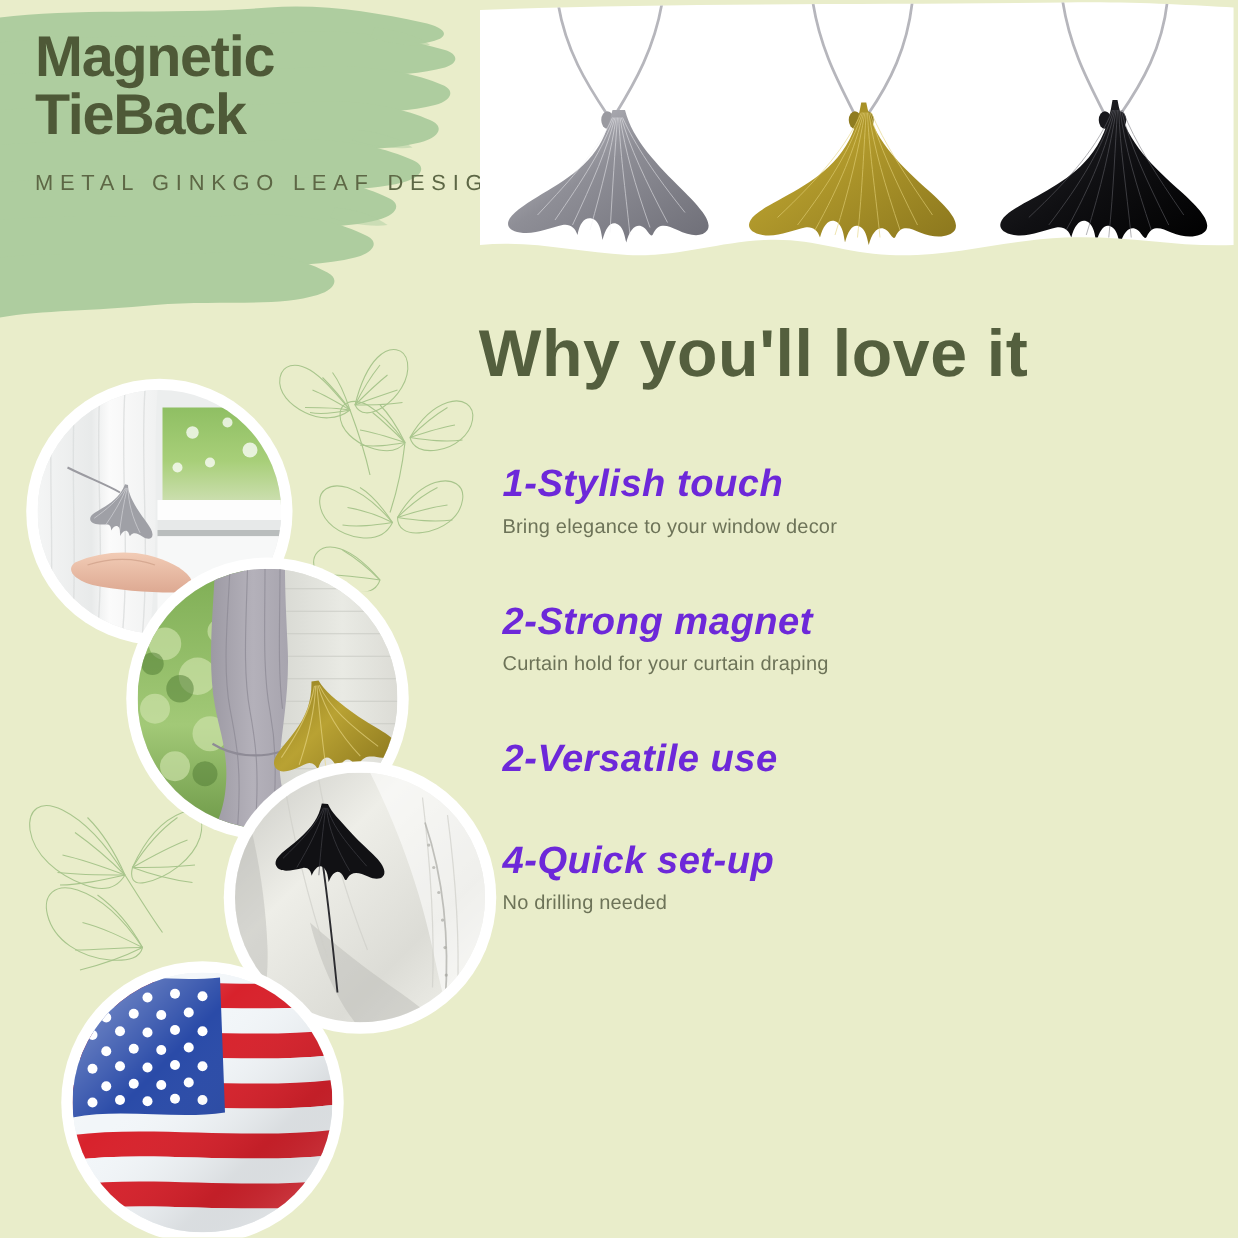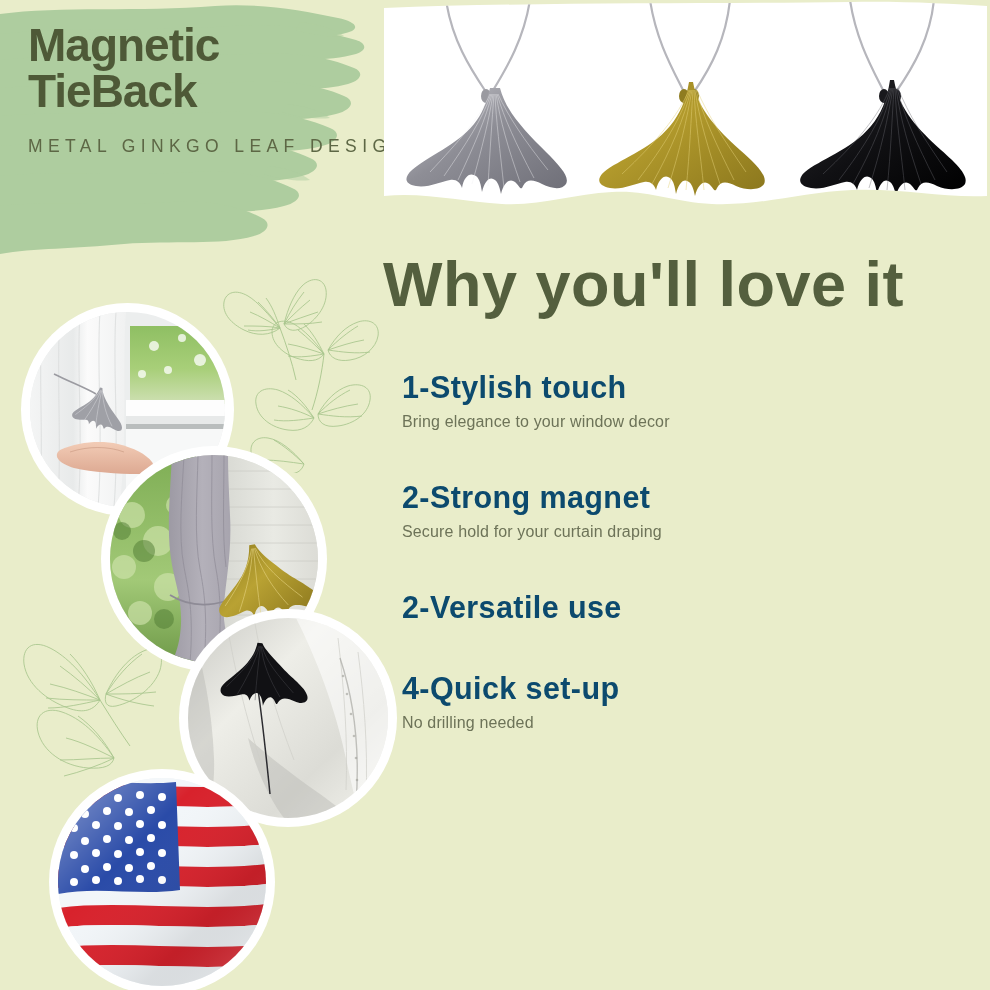--- a/index.html
+++ b/index.html
@@ -22,29 +22,29 @@
     margin-top:22px;font-size:17.5px;color:#5d6745;
     letter-spacing:5.4px;white-space:nowrap;
   }
 
   
   .hero{position:absolute;left:382px;top:0;width:608px;height:232px;}
 
   
   .why-head{
     position:absolute;left:383px;top:258px;
-    font-weight:bold;font-size:63px;line-height:52px;
+    font-weight:bold;font-size:53px;line-height:52px;
     color:#545f3e;letter-spacing:.5px;
   }
   .features{position:absolute;left:402px;top:370px;width:580px;}
   .feature{margin-bottom:47px;}
   .feature:last-child{margin-bottom:0;}
   .f-title{
     font-weight:bold;font-size:30.5px;line-height:34px;
-    color:#0c4a6e;letter-spacing:.4px;
+    color:#6d28d9;letter-spacing:.4px;font-style:italic;
   }
   .f-desc{
     margin-top:7px;font-size:16px;line-height:22px;
     color:#6d7358;letter-spacing:.15px;
   }
 
   
   .circle{
     position:absolute;border-radius:50%;
     background:#fff;
@@ -599,21 +599,21 @@
 
   <div class="why-head">Why you'll love it</div>
 
   <div class="features">
     <div class="feature">
       <div class="f-title">1-Stylish touch</div>
       <div class="f-desc">Bring elegance to your window decor</div>
     </div>
     <div class="feature">
       <div class="f-title">2-Strong magnet</div>
-      <div class="f-desc">Secure hold for your curtain draping</div>
+      <div class="f-desc">Curtain hold for your curtain draping</div>
     </div>
     <div class="feature">
       <div class="f-title">2-Versatile use</div>
     </div>
     <div class="feature">
       <div class="f-title">4-Quick set-up</div>
       <div class="f-desc">No drilling needed</div>
     </div>
   </div>
 

